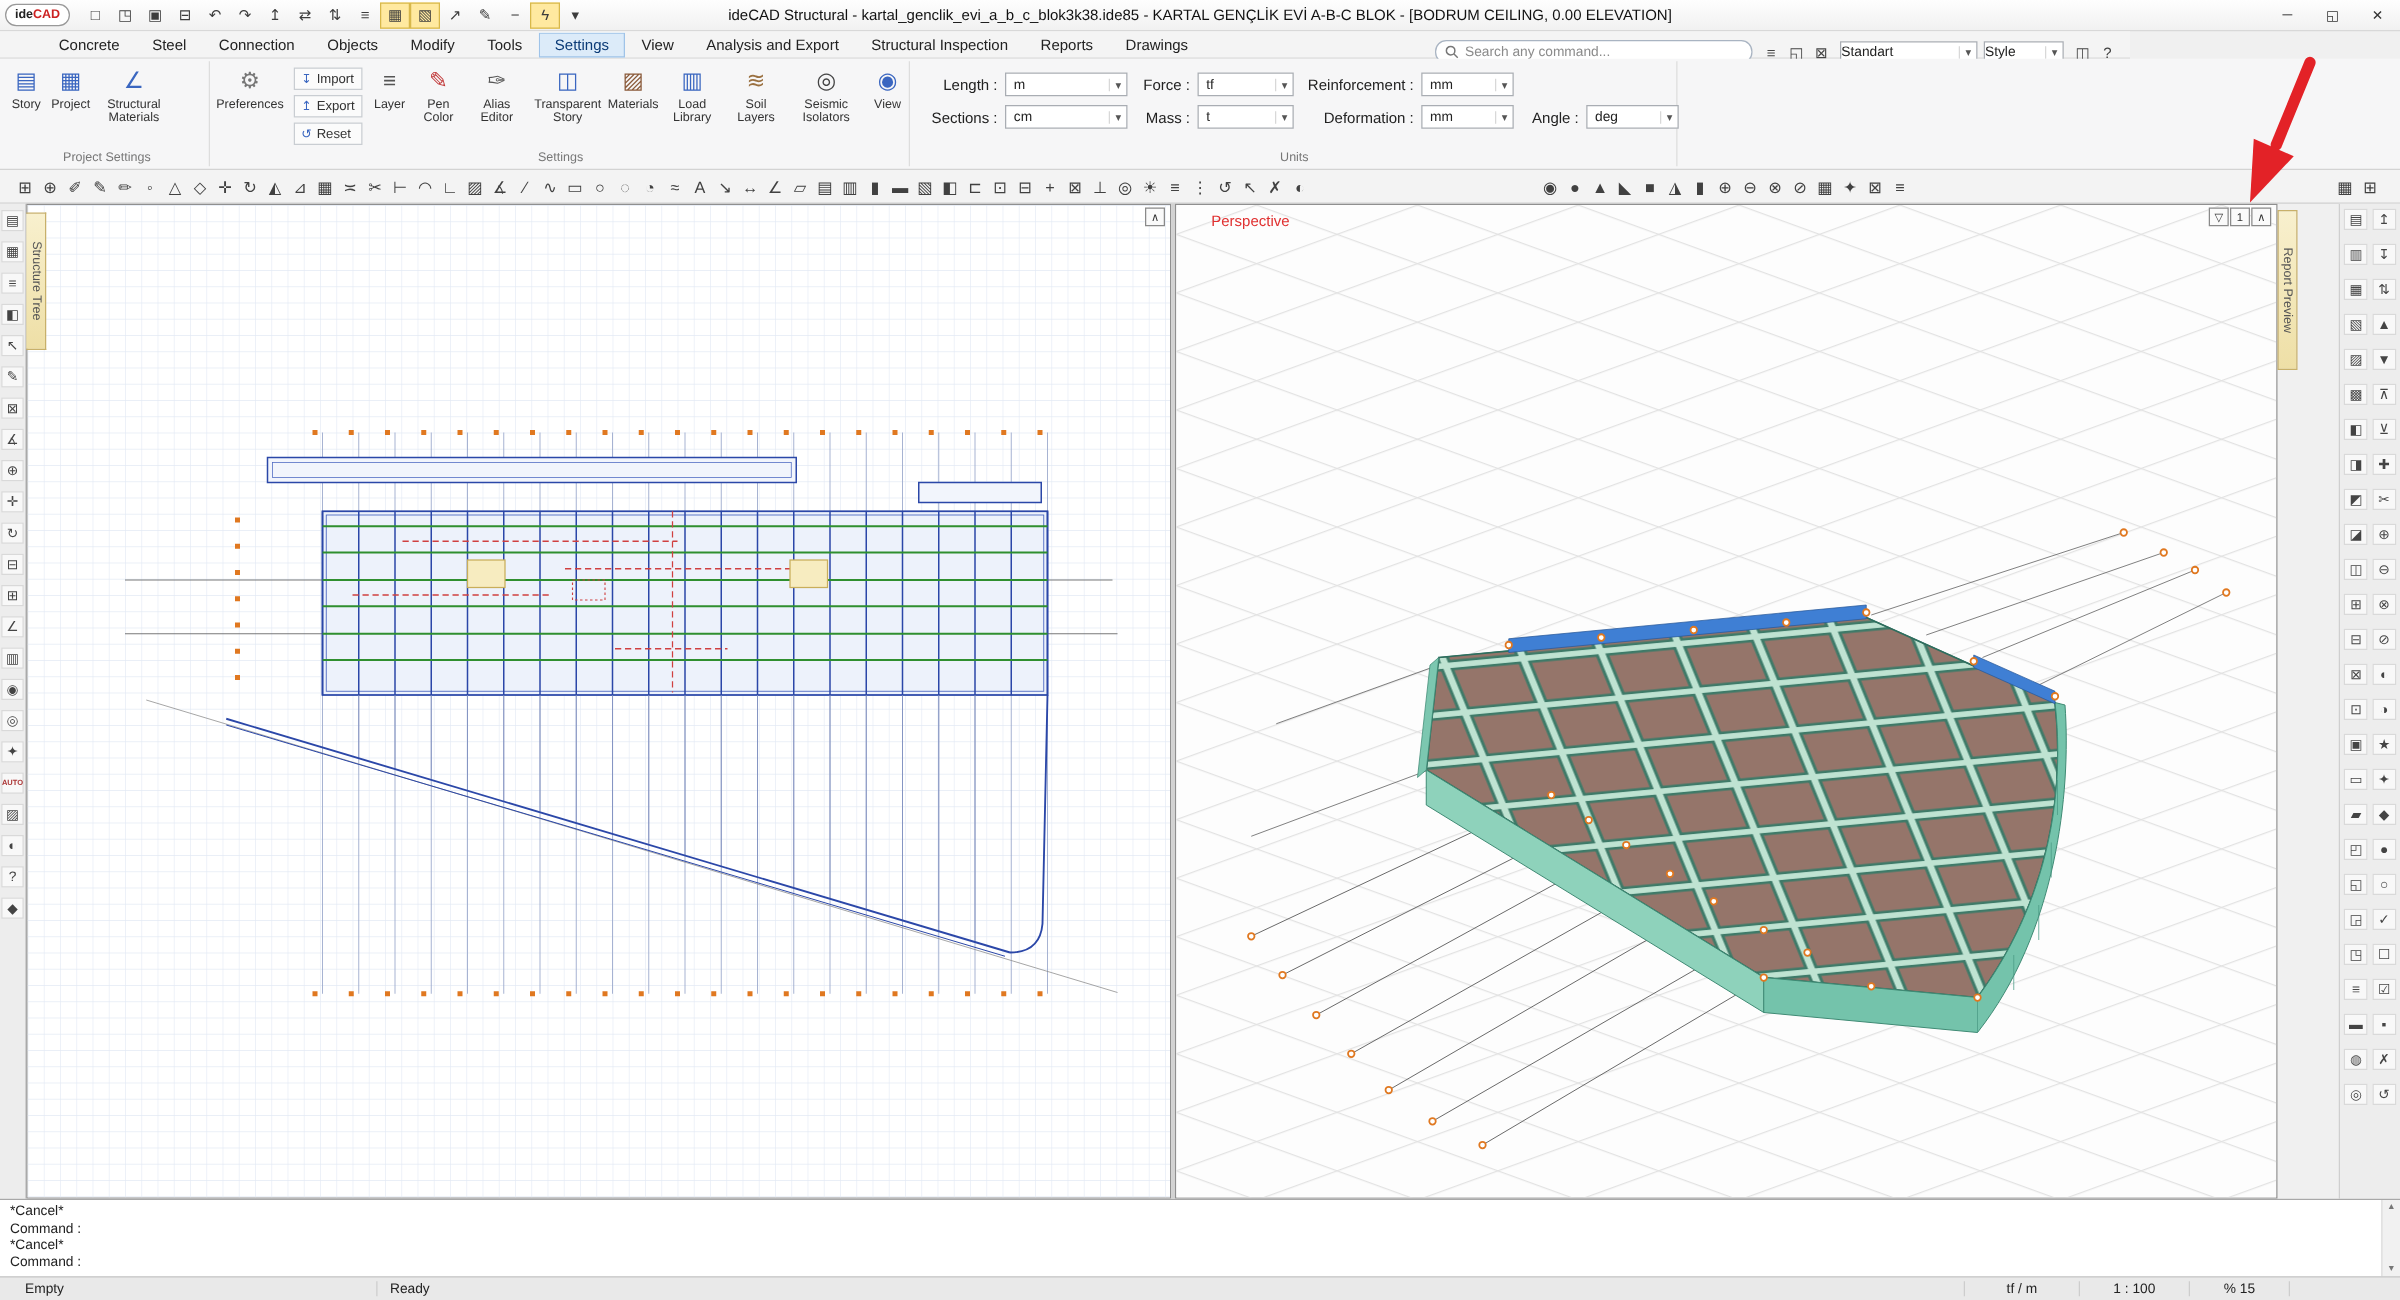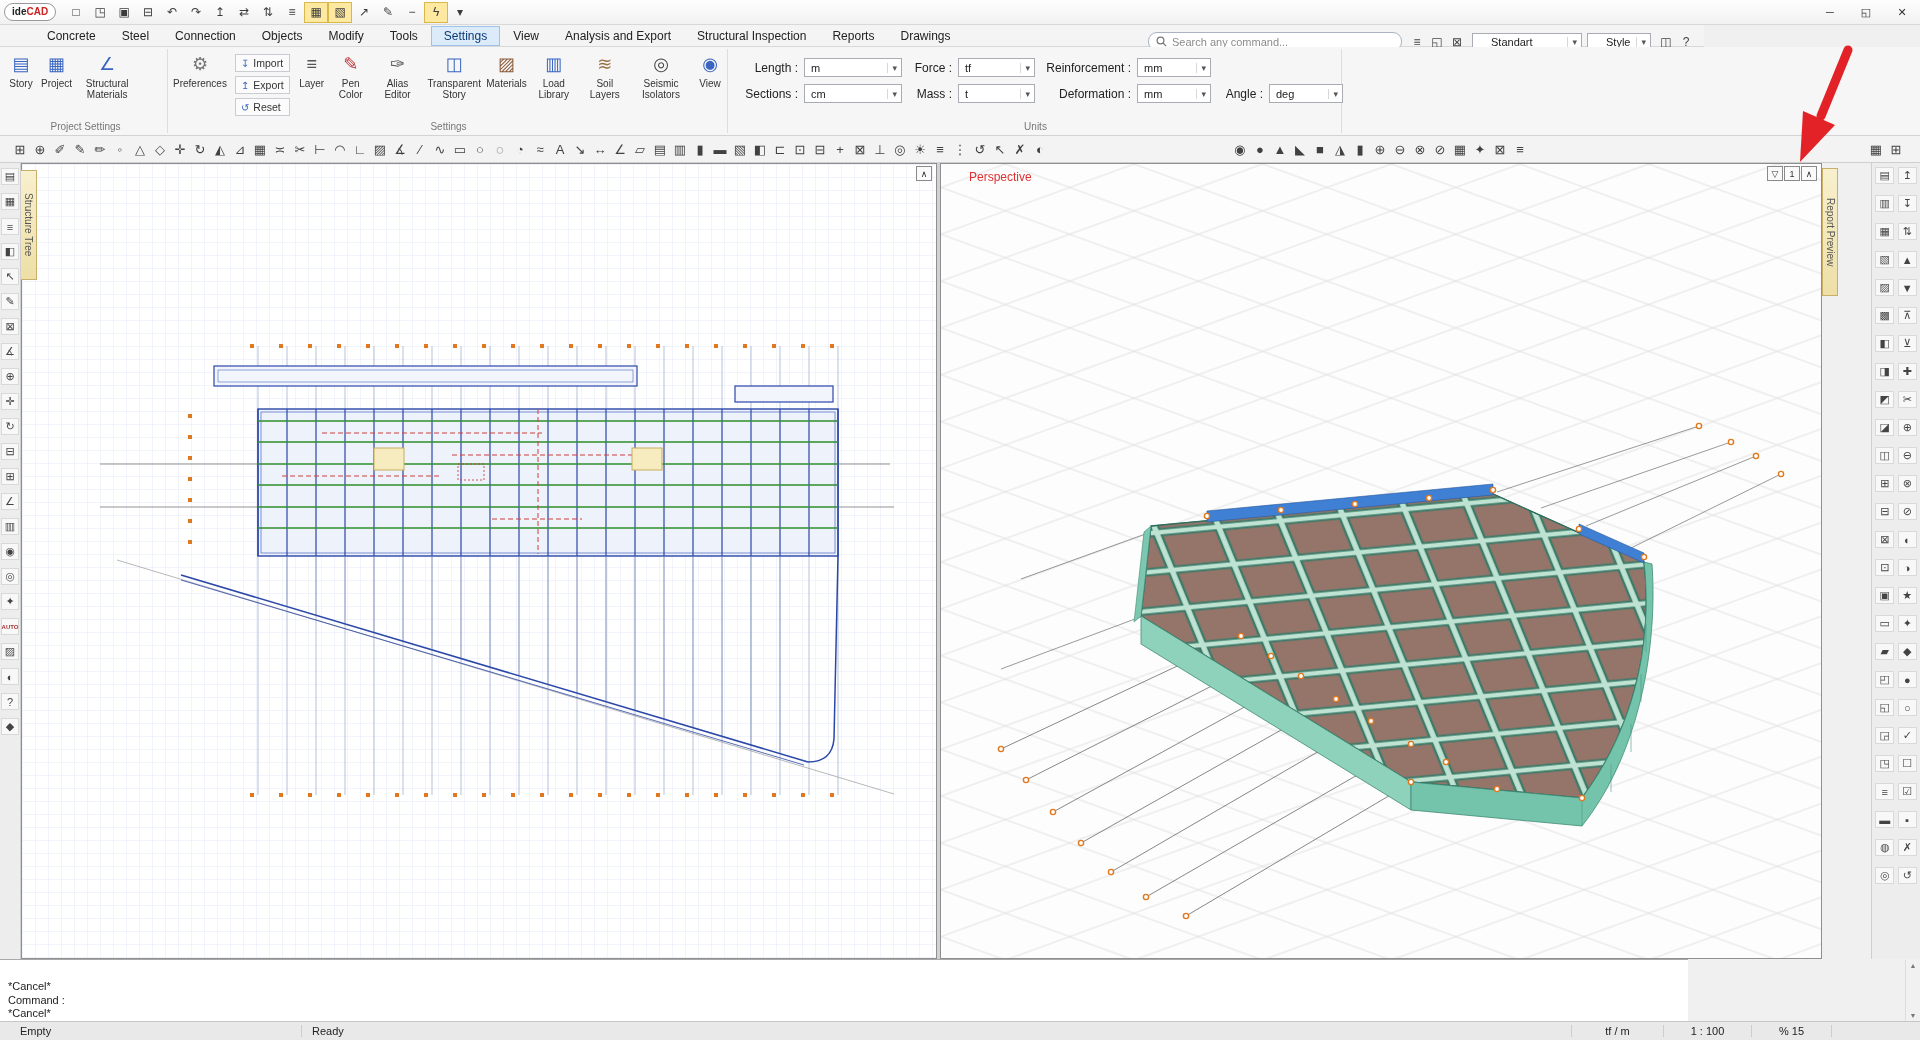--- a/index.html
+++ b/index.html
@@ -23,21 +23,21 @@
     background:#f4f4f4;border-bottom:1px solid #d8d8d8;display:flex;align-items:center;}
   .tabs{display:flex;margin-left:34px;}
   .mtab{padding:0 13px;line-height:20px;font-size:12px;color:#222;white-space:nowrap;}
   .mtab.active{background:#dcebf9;box-shadow:inset 0 0 0 1px #9fc3e8;color:#0b3b77;}
   .menu-right{margin-left:auto;display:flex;align-items:center;gap:5px;margin-right:8px;margin-top:12px;}
   .searchbox{width:238px;height:17px;border:1px solid #a9b4c2;border-radius:9px;background:#fff;
     display:flex;align-items:center;padding:0 7px;gap:5px;}
   .searchbox .ph{color:#8b8b8b;font-size:11px;white-space:nowrap;}
   .micon{width:20px;height:18px;display:flex;align-items:center;justify-content:center;font-size:12px;color:#444;}
   .mini-select{height:18px;border:1px solid #a9adb3;background:#fff;display:flex;align-items:center;
-    font-size:11px;padding-left:18px;box-sizing:border-box;}
+    font-size:11px;padding-left:0;box-sizing:border-box;}
   .mini-select .arr{margin-left:auto;color:#555;font-size:9px;padding:0 4px;border-left:1px solid #d8d8d8;}
   .w110{width:110px;}.w64{width:64px;}
   
   .ribbon{position:absolute;left:0;top:47px;width:1920px;height:89px;box-sizing:border-box;
     background:#f6f6f7;border-bottom:1px solid #d3d3d3;}
   .rgroup{position:absolute;top:2px;height:84px;border-right:1px solid #ddd;box-sizing:border-box;}
   .glabel{position:absolute;bottom:1px;left:0;right:0;text-align:center;font-size:10px;color:#777;}
   .gp1{left:4px;width:164px;}
   .gp2{left:170px;width:558px;}
   .gp3{left:730px;width:612px;}
@@ -91,22 +91,22 @@
   .persp{position:absolute;left:28px;top:6px;color:#e03030;font-size:12px;}
   .cornerbtns{position:absolute;right:4px;top:2px;display:flex;gap:1px;z-index:6;}
   .cbtn{width:16px;height:15px;border:1px solid #8a8a8a;background:#fafafa;display:flex;
     align-items:center;justify-content:center;font-size:9px;color:#333;box-sizing:border-box;}
   .right-strip{position:absolute;left:1871px;top:163px;width:49px;height:796px;background:#ededed;
     border-left:1px solid #cfcfcf;display:flex;gap:3px;padding:4px 3px;box-sizing:border-box;}
   .rs-col{display:flex;flex-direction:column;gap:11px;flex:1;align-items:center;}
   .rs-icon{width:19px;height:17px;display:flex;align-items:center;justify-content:center;
     font-size:11px;color:#444;border:1px solid #d9d9d9;background:#f8f8f8;box-sizing:border-box;}
   
-  .command{position:absolute;left:0;top:959px;width:1688px;height:62px;background:#fff;
-    border-top:1px solid #a8a8a8;box-sizing:border-box;padding:20px 8px;
+  .command{position:absolute;left:0;top:959px;width:1920px;height:62px;background:#fff;
+    border-top:1px solid #a8a8a8;box-sizing:border-box;padding:3px 8px;
     font-size:11px;line-height:13.5px;color:#222;}
   .cmd-scroll{position:absolute;right:0;top:960px;width:15px;height:61px;background:#f1f1f1;
     border-left:1px solid #dcdcdc;display:flex;flex-direction:column;justify-content:space-between;
     align-items:center;font-size:7px;color:#777;padding:2px 0;box-sizing:border-box;}
   .statusbar{position:absolute;left:0;top:1021px;width:1920px;height:19px;background:#e9e9e9;
     border-top:1px solid #c6c6c6;display:flex;align-items:center;font-size:11px;color:#222;box-sizing:border-box;}
   .sb-swatch{width:10px;background:#2b2b2b;}
   .sb-seg{padding:0 10px;border-right:1px solid #cdcdcd;display:flex;align-items:center;box-sizing:border-box;}
   .sb-empty{width:292px;}
   .sb-ready{flex:1;}
@@ -133,20 +133,21 @@
       <div class="ticon">⇅</div>
       <div class="ticon">≡</div>
       <div class="ticon active">▦</div>
       <div class="ticon active">▧</div>
       <div class="ticon">↗</div>
       <div class="ticon">✎</div>
       <div class="ticon">−</div>
       <div class="ticon active">ϟ</div>
       <div class="ticon">▾</div>
     </div>
+  <div class="wtitle">ideCAD Structural - kartal_genclik_evi_a_b_c_blok3k38.ide85 - KARTAL GENÇLİK EVİ A-B-C BLOK - [BODRUM CEILING,  0.00 ELEVATION]</div>
   <div class="win-controls">
       <div class="win-btn">─</div>
       <div class="win-btn">◱</div>
       <div class="win-btn">✕</div>
     </div>
 </div>
 
 <div class="menubar">
   <div class="tabs">
       <div class="mtab">Concrete</div>

